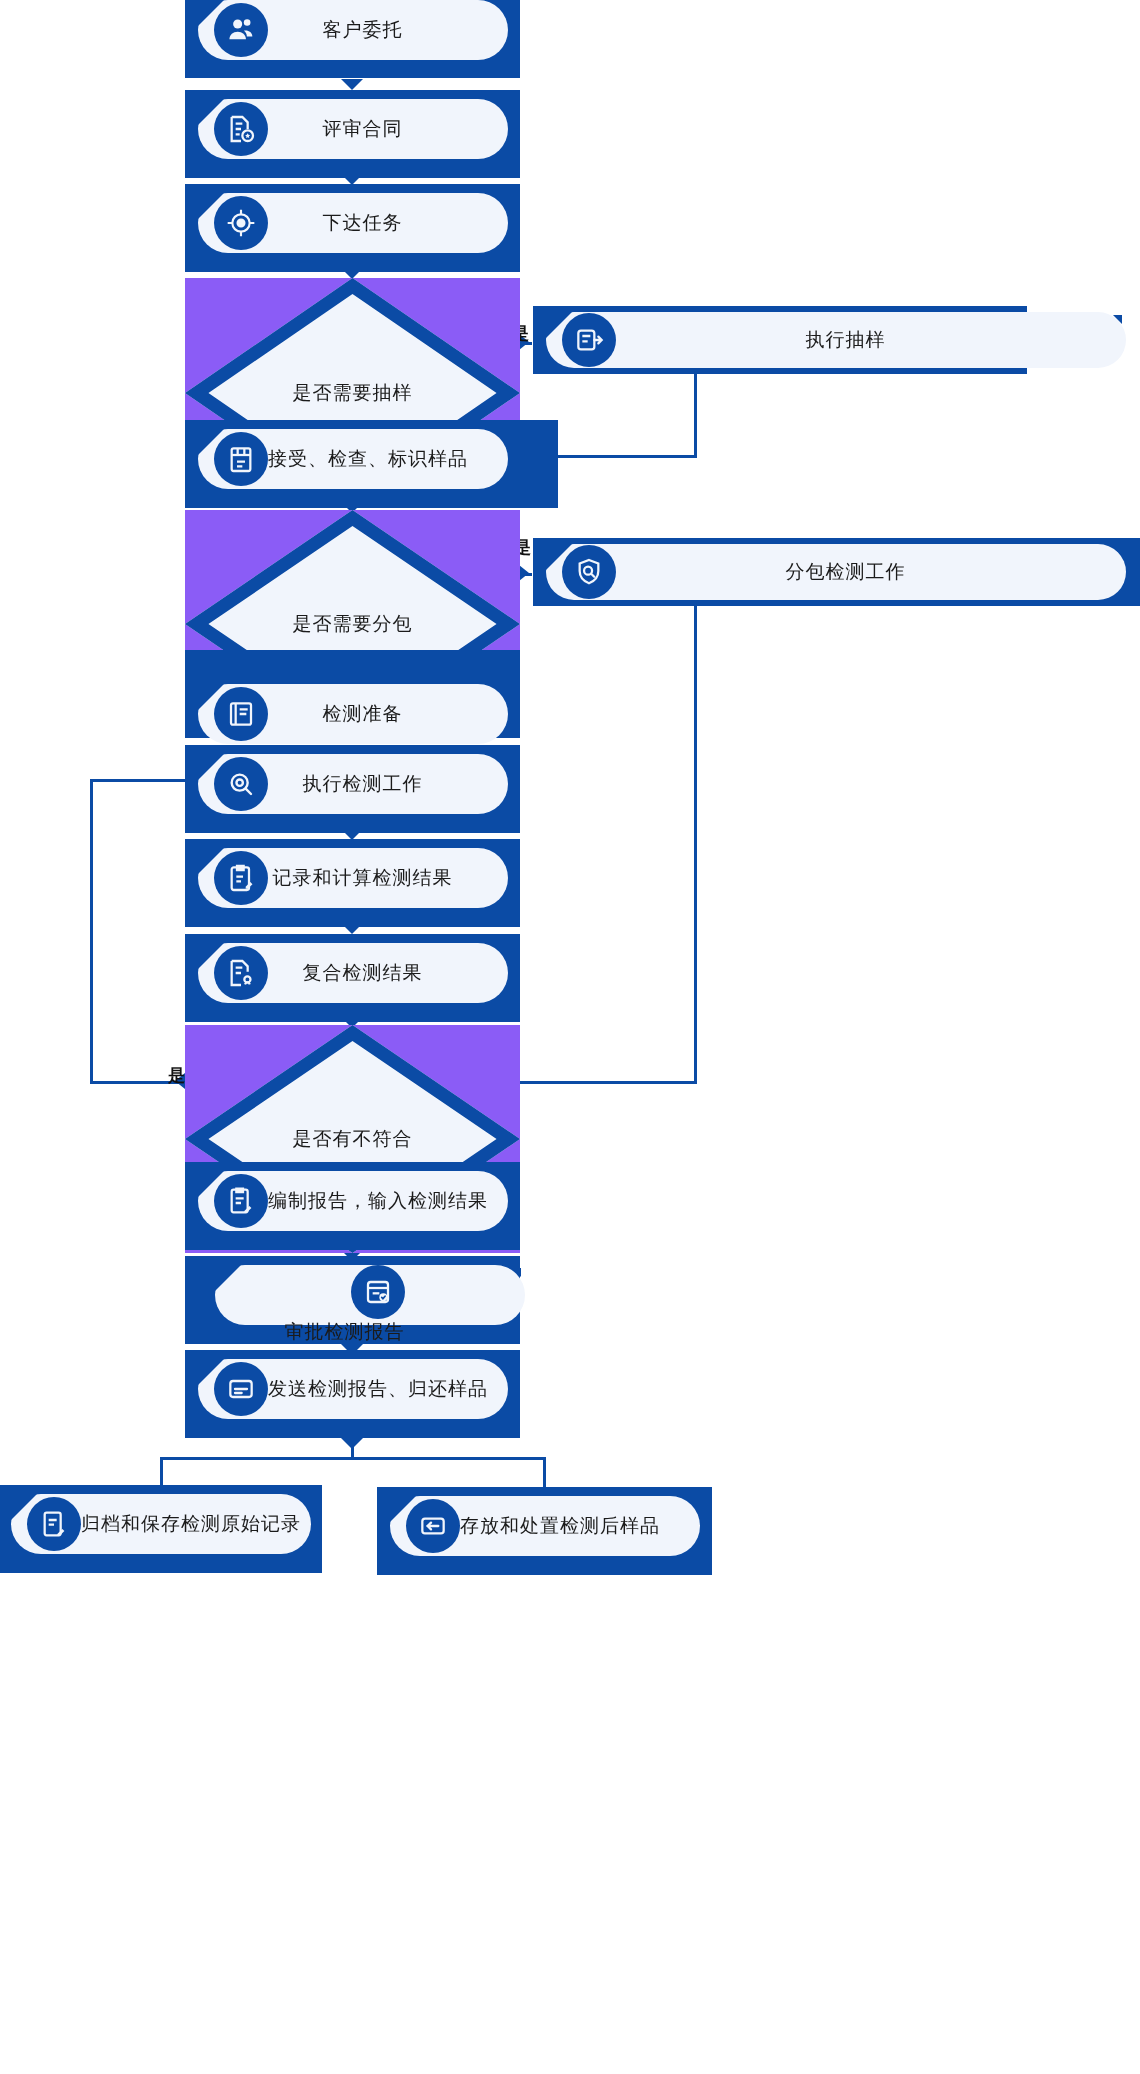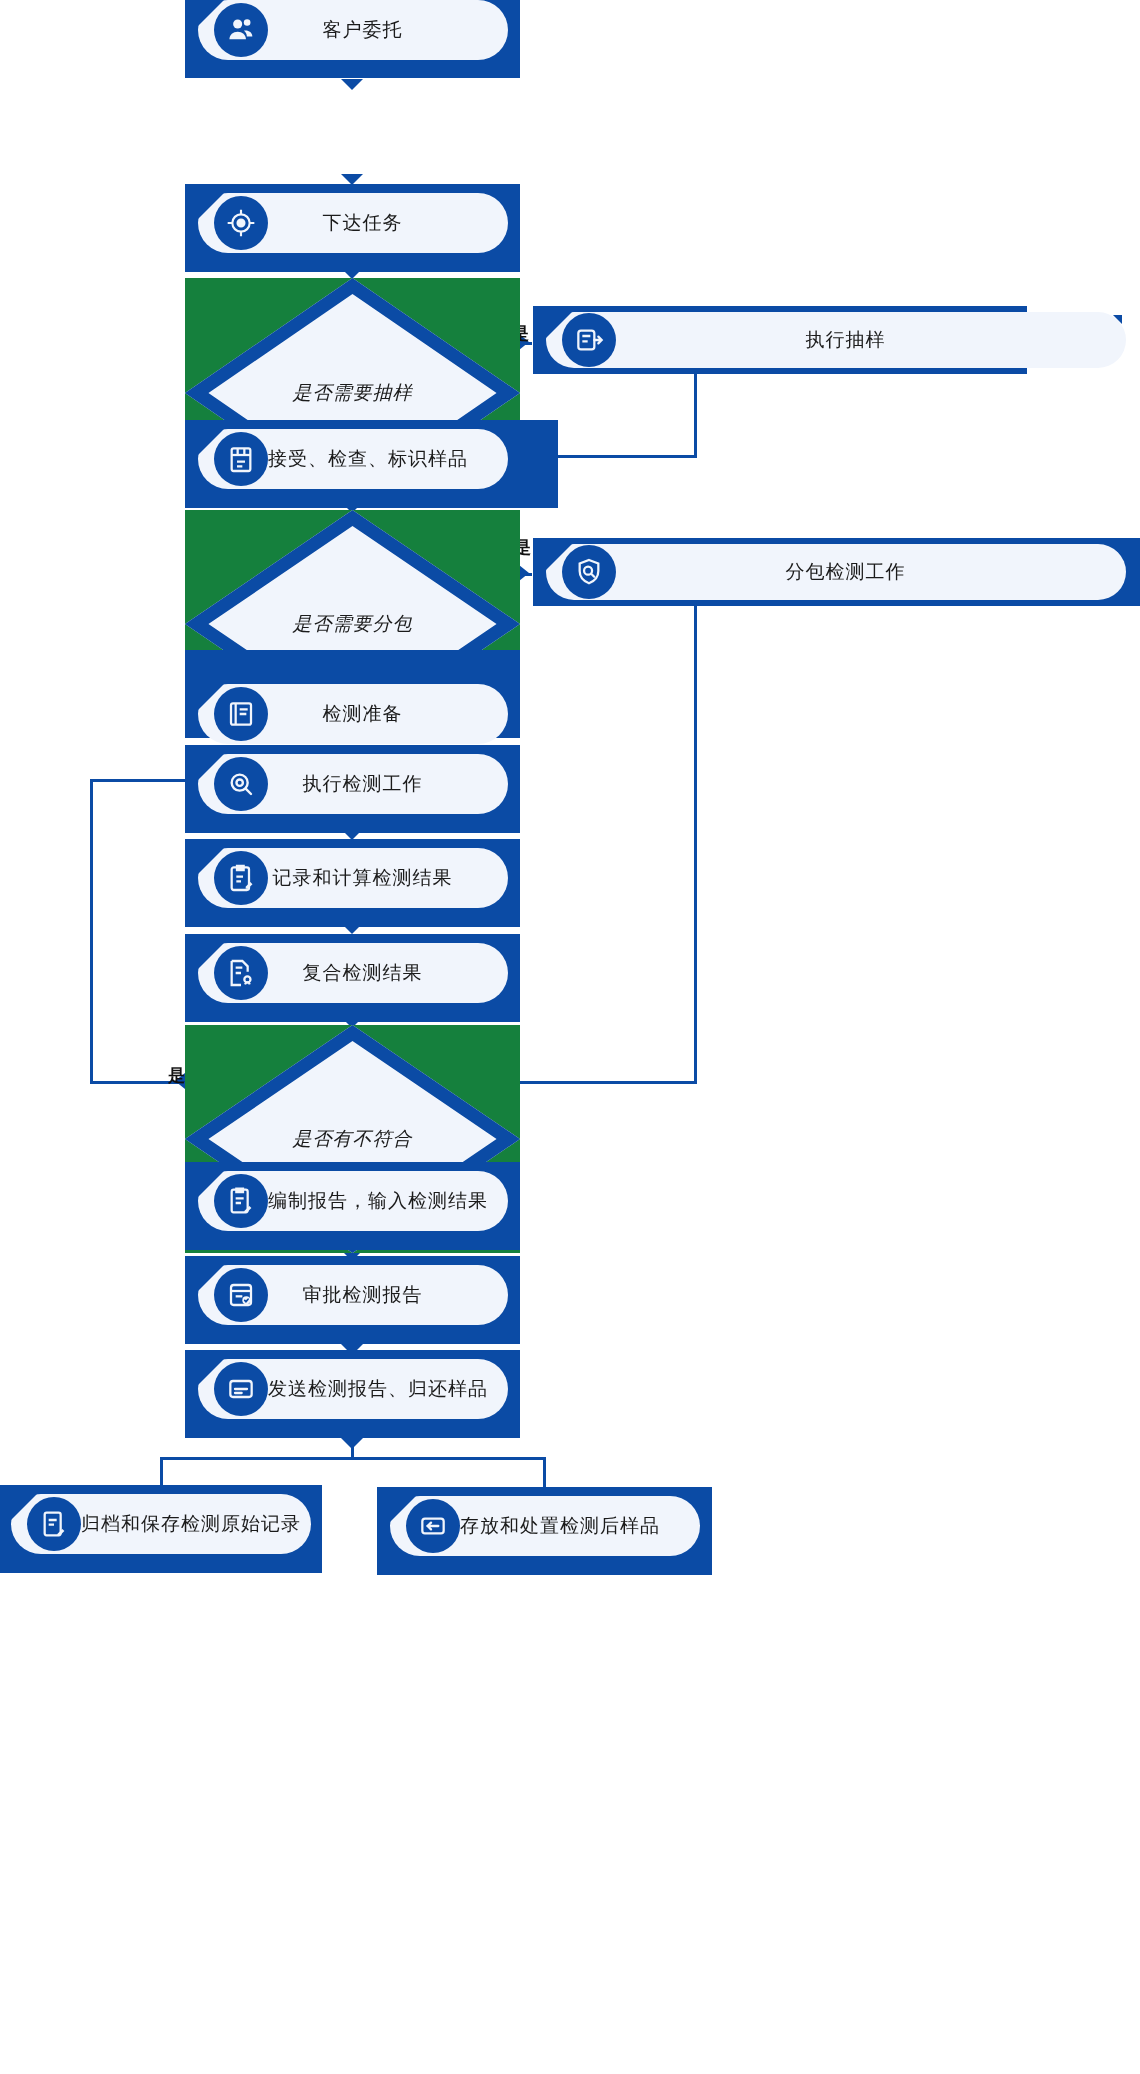--- a/index.html
+++ b/index.html
@@ -19,21 +19,21 @@
         letter-spacing:1px;padding-right:51px;white-space:nowrap;}
 
   
   .nick{position:absolute;left:0;top:0;width:26px;height:26px;
         background:#0B4BA5;border-top-left-radius:0;
         clip-path:polygon(0 0,100% 0,0 100%);}
   .nick2{position:absolute;right:4px;top:3px;width:9px;height:9px;
         background:#0B4BA5;clip-path:polygon(100% 0,100% 100%,0 0);}
 
   
-  .dec{position:absolute;background:#15803d;box-sizing:border-box;font-style:italic;}
+  .dec{position:absolute;background:#8b5cf6;box-sizing:border-box;}
   .dia{position:absolute;left:0;top:0;width:100%;height:100%;}
   .dia .fill{position:absolute;inset:0;background:#F1F5FC;
         clip-path:polygon(50% 0,100% 50%,50% 100%,0 50%);}
   .dia .ring{position:absolute;inset:0;background:#0B4BA5;
         clip-path:polygon(50% 0,100% 50%,50% 100%,0 50%,50% 0,
                           50% 7%,7% 50%,50% 93%,93% 50%,50% 7%);}
   .dec .dtxt{position:absolute;left:0;right:0;top:50%;transform:translateY(-50%);
         text-align:center;color:#1b1b1b;font-size:19px;letter-spacing:1px;}
 
   
@@ -120,20 +120,36 @@
             <circle cx="9.5" cy="7.5" r="3.4"></circle>
             <path d="M3.3 19c0-3.4 2.8-5.7 6.2-5.7s6.2 2.3 6.2 5.7z"></path>
             <circle cx="16.6" cy="6.4" r="2.5"></circle>
             <path d="M14.2 12.6c2.9-.7 6.3 1 6.3 4.3h-4.1c0-1.8-.9-3.3-2.2-4.3z"></path>
           </svg>
       </span>
       <span class="txt">客户委托</span>
     </div>
   </div>
 
+  <div class="node" style="left:185px;top:90px;width:335px;height:88px;">
+    <div class="pill" style="left:13px;top:9px;width:310px;height:60px;">
+      <div class="nick"></div>
+      <div class="nick2"></div>
+      <span class="ico">
+        <svg viewBox="0 0 24 24" fill="none" stroke="#F1F5FC" stroke-width="1.7">
+            <path d="M5 3h8l4 4v5"></path>
+            <path d="M5 3v18h7"></path>
+            <path d="M8 8h5M8 12h4M8 16h3"></path>
+            <circle cx="17" cy="17" r="4"></circle>
+            <path d="M17 15.2l.6 1.2 1.3.2-1 .9.3 1.3-1.2-.6-1.2.6.3-1.3-1-.9 1.3-.2z" fill="#F1F5FC" stroke="none"></path>
+          </svg>
+      </span>
+      <span class="txt">评审合同</span>
+    </div>
+  </div>
 
   <div class="node" style="left:185px;top:184px;width:335px;height:88px;">
     <div class="pill" style="left:13px;top:9px;width:310px;height:60px;">
       <div class="nick"></div>
       <div class="nick2"></div>
       <span class="ico">
         <svg viewBox="0 0 24 24" fill="none" stroke="#F1F5FC" stroke-width="1.6">
             <circle cx="12" cy="12" r="6.5"></circle>
             <circle cx="12" cy="12" r="2.6" fill="#F1F5FC"></circle>
             <path d="M12 2v4M12 18v4M2 12h4M18 12h4"></path>
@@ -286,21 +302,21 @@
             <path d="M8.5 2.8h5v2.6h-5z" fill="#F1F5FC"></path>
             <path d="M8 10h6M8 13.5h4"></path>
             <path d="M14.5 19.5l3.8-3.8 1.5 1.5-3.8 3.8h-1.5z" fill="#F1F5FC" stroke="none"></path>
           </svg>
       </span>
       <span class="txt">编制报告，输入检测结果</span>
     </div>
   </div>
 
   <div class="node" style="left:185px;top:1256px;width:335px;height:88px;">
-    <div class="pill" style="left:13px;top:9px;width:310px;height:60px;">
+    <div class="pill" style="left:30px;top:9px;width:310px;height:60px;flex-direction:column;">
       <div class="nick"></div>
       <div class="nick2"></div>
       <span class="ico">
         <svg viewBox="0 0 24 24" fill="none" stroke="#F1F5FC" stroke-width="1.7">
             <rect x="4.5" y="4.5" width="15" height="15" rx="2"></rect>
             <path d="M4.5 9h15"></path>
             <path d="M8 13h5"></path>
             <circle cx="16" cy="16" r="3" fill="#F1F5FC" stroke="none"></circle>
             <path d="M14.8 16.1l.9.9 1.6-1.8" stroke="#0B4BA5" stroke-width="1.3" stroke-linecap="round"></path>
           </svg>

